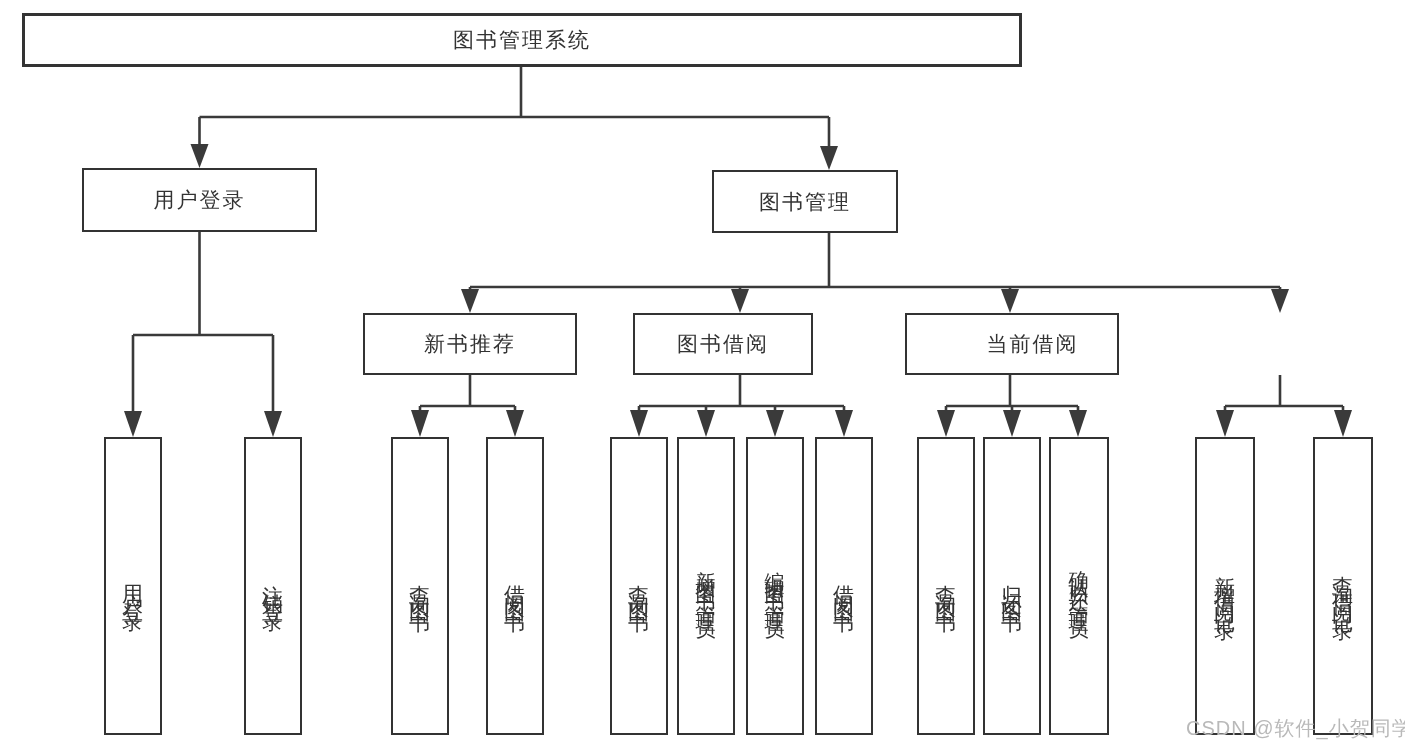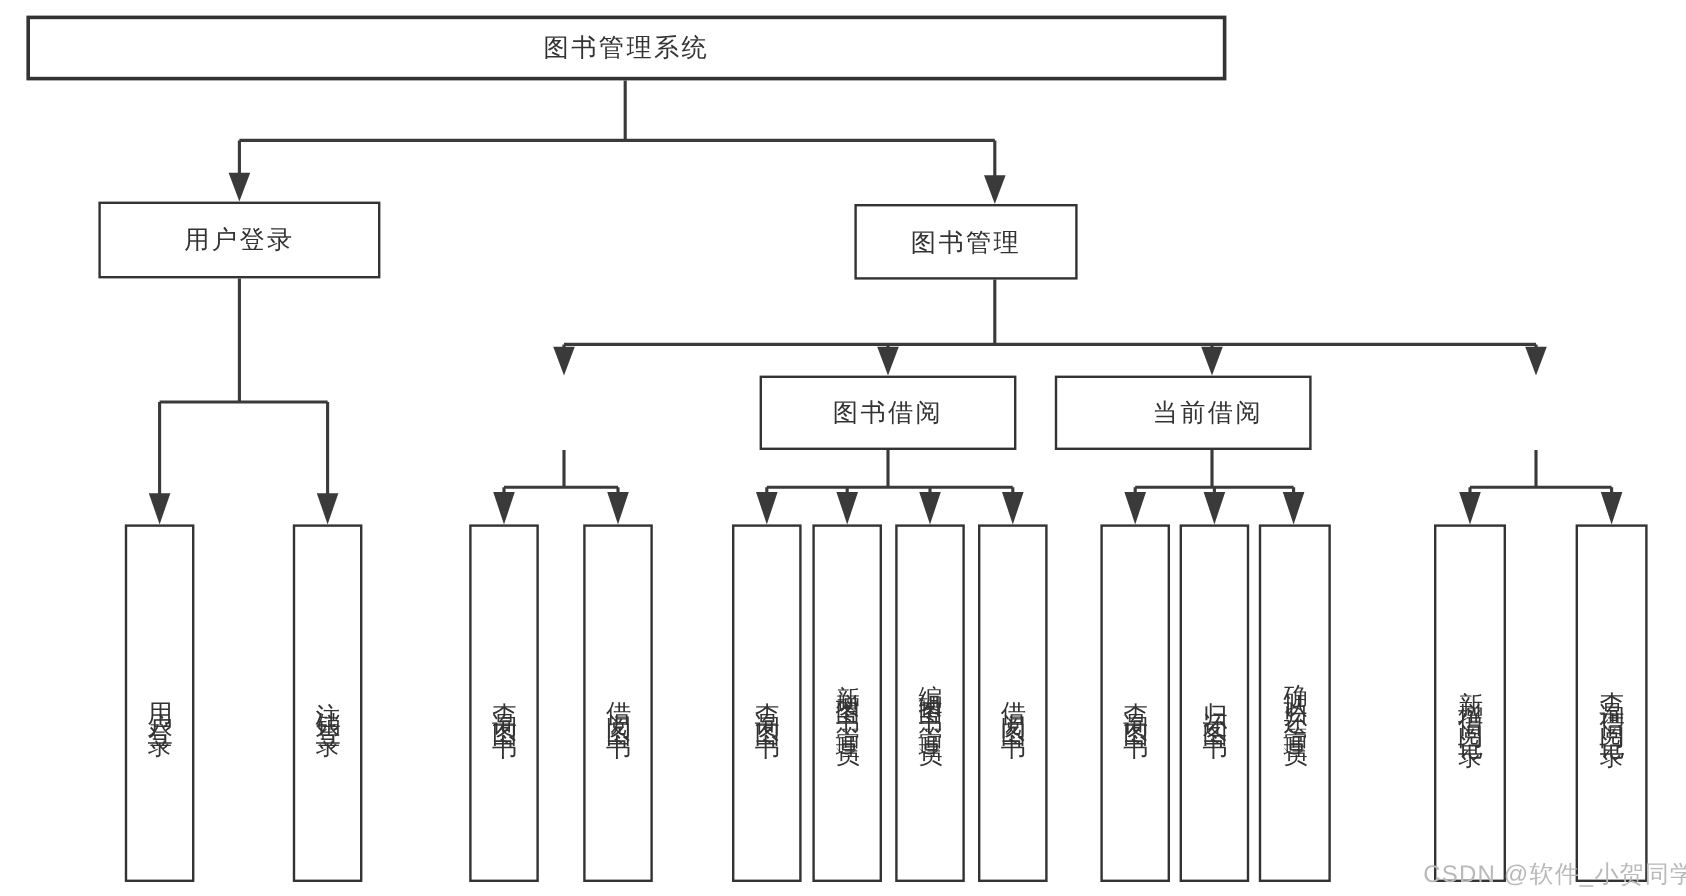--- a/index.html
+++ b/index.html
@@ -54,22 +54,22 @@
     line-height: 1;
     color: #333333;
   }
   .leaf.dense .vtext { letter-spacing: 7px; font-size: 20px; }
 
   
   #b-root  { left: 22px;  top: 13px;  width: 1000px; height: 54px; }
   #b-l2-0  { left: 82px;  top: 168px; width: 235px;  height: 64px; }
   #b-l2-1  { left: 712px; top: 170px; width: 186px;  height: 63px; }
   #b-l3-0  { left: 363px; top: 313px; width: 214px;  height: 62px; }
-  #b-l3-1  { left: 633px; top: 313px; width: 214px;  height: 62px; }
-  #b-l3-2  { left: 879px; top: 313px; width: 214px;  height: 62px; padding-left: 41px; }
+  #b-l3-1  { left: 633px; top: 313px; width: 180px;  height: 62px; }
+  #b-l3-2  { left: 905px; top: 313px; width: 214px;  height: 62px; padding-left: 41px; }
   #b-l3-3  { left: 1173px;top: 313px; width: 214px;  height: 62px; }
 
   #b-g1-0 { left: 104px; }
   #b-g1-1 { left: 244px; }
   #b-g2-0 { left: 391px; }
   #b-g2-1 { left: 486px; }
   #b-g3-0 { left: 610px; }
   #b-g3-1 { left: 677px; }
   #b-g3-2 { left: 746px; }
   #b-g3-3 { left: 815px; }
@@ -149,20 +149,23 @@
     <span>图书管理系统</span>
   </div>
 
   <div id="b-l2-0" class="node">
     <span>用户登录</span>
   </div>
   <div id="b-l2-1" class="node">
     <span>图书管理</span>
   </div>
 
+  <div id="b-l3-0" class="node">
+    <span>新书推荐</span>
+  </div>
   <div id="b-l3-1" class="node">
     <span>图书借阅</span>
   </div>
   <div id="b-l3-2" class="node">
     <span>当前借阅</span>
   </div>
 
   <div id="b-g1-0" class="leaf">
     <span class="vtext">用户登录</span>
   </div>

